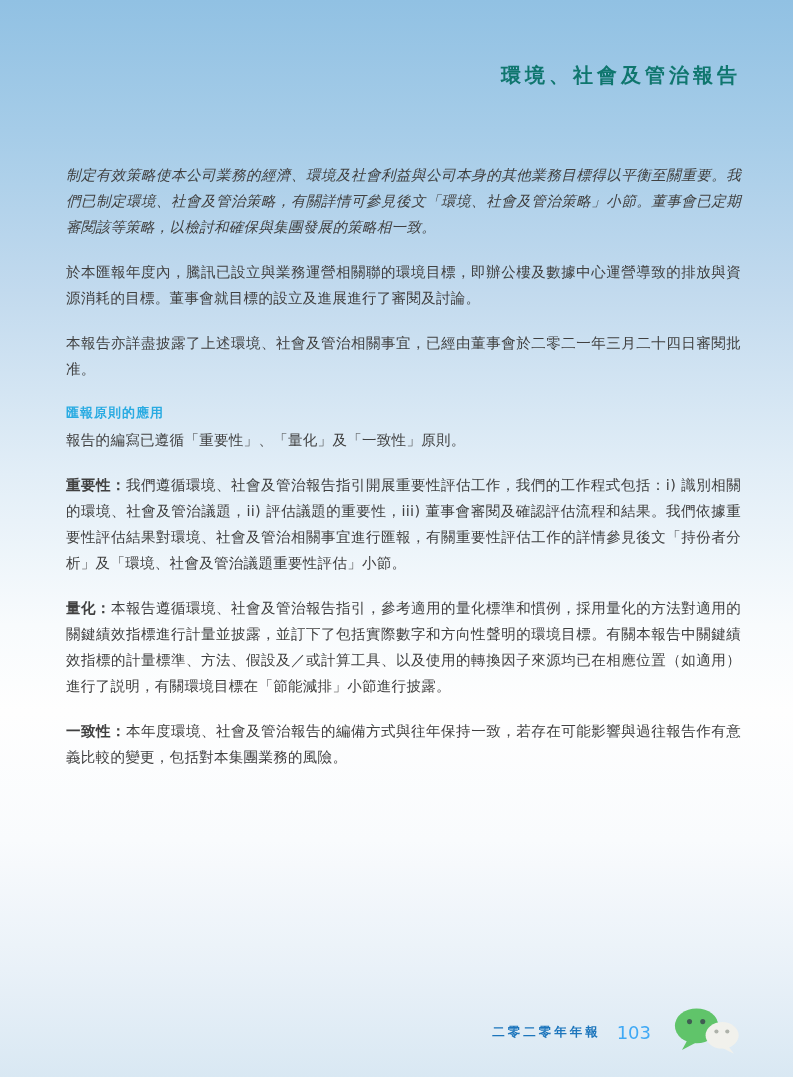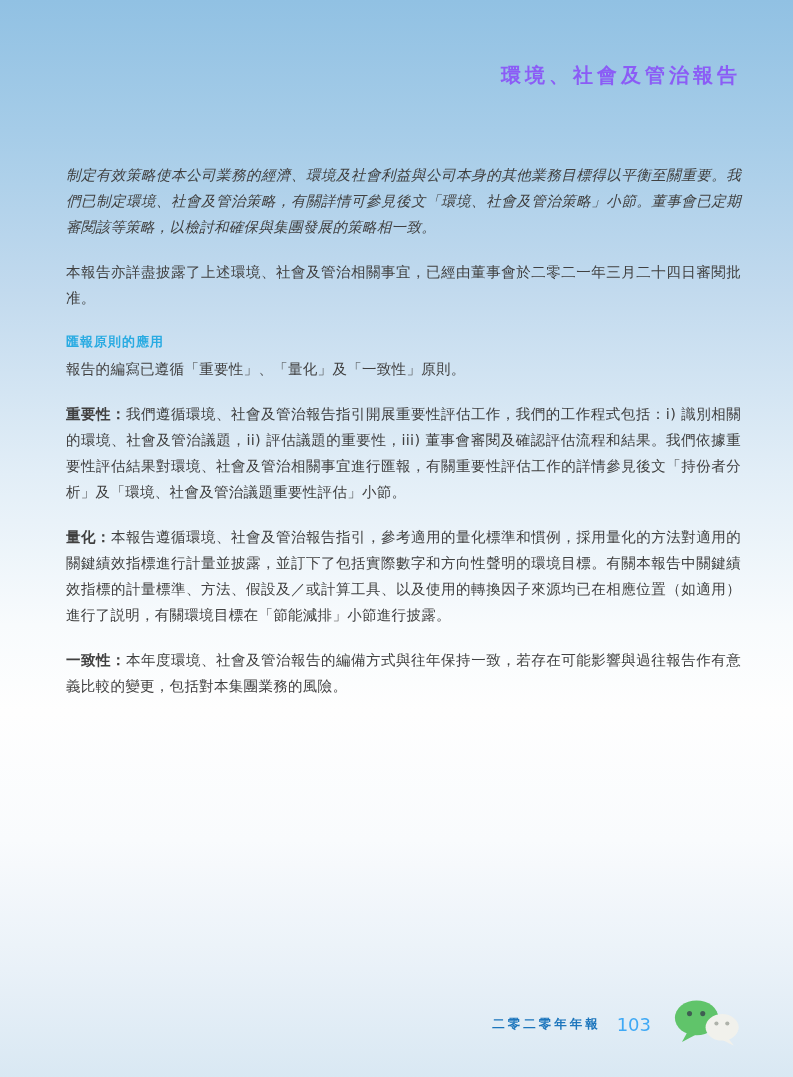--- a/index.html
+++ b/index.html
@@ -28,21 +28,21 @@
     left: 66px;
     top: 0;
     width: 675px;
   }
   h1.report-title {
     margin: 62px 0 0 0;
     text-align: right;
     font-size: 20px;
     font-weight: bold;
     letter-spacing: 4px;
-    color: #8b5cf6;
+    color: #0f766e;
   }
   .content p {
     margin: 19px 0 0 0;
     font-size: 14.5px;
     line-height: 26px;
     letter-spacing: 0.3px;
     color: #404040;
     text-align: justify;
     text-justify: inter-ideograph;
   }
@@ -59,21 +59,21 @@
     font-weight: bold;
     letter-spacing: 1px;
     color: #29abe2;
   }
   .content p .lead {
     font-weight: bold;
   }
   .footer {
     position: absolute;
     right: 52px;
-    bottom: 28px;
+    bottom: 20px;
     display: flex;
     align-items: center;
   }
   .footer .report-name {
     font-size: 12.5px;
     font-weight: bold;
     letter-spacing: 3px;
     color: #1c75bc;
   }
   .footer .page-number {
@@ -93,20 +93,21 @@
 
 <div class="page">
 
   <h1 class="report-title">環境、社會及管治報告</h1>
 
   <div class="content">
 
     <p class="first-para">制定有效策略使本公司業務的經濟、環境及社會利益與公司本身的其他業務目標得以平衡至關重要。我們已制定環境、社會及管治策略，有關詳情可參見後文「環境、社會及管治策略」小節。董事會已定期審閱該等策略，以檢討和確保與集團發展的策略相一致。</p>
 
 
+    <p>於本匯報年度內，騰訊已設立與業務運營相關聯的環境目標，即辦公樓及數據中心運營導致的排放與資源消耗的目標。董事會就目標的設立及進展進行了審閱及討論。</p>
 
     <p>本報告亦詳盡披露了上述環境、社會及管治相關事宜，已經由董事會於二零二一年三月二十四日審閱批准。</p>
 
     <h2 class="section-heading">匯報原則的應用</h2>
 
     <p class="after-heading">報告的編寫已遵循「重要性」、「量化」及「一致性」原則。</p>
 
     <p><span class="lead">重要性：</span><span>我們遵循環境、社會及管治報告指引開展重要性評估工作，我們的工作程式包括：i) 識別相關的環境、社會及管治議題，ii) 評估議題的重要性，iii) 董事會審閱及確認評估流程和結果。我們依據重要性評估結果對環境、社會及管治相關事宜進行匯報，有關重要性評估工作的詳情參見後文「持份者分析」及「環境、社會及管治議題重要性評估」小節。</span></p>
 
     <p><span class="lead">量化：</span><span>本報告遵循環境、社會及管治報告指引，參考適用的量化標準和慣例，採用量化的方法對適用的關鍵績效指標進行計量並披露，並訂下了包括實際數字和方向性聲明的環境目標。有關本報告中關鍵績效指標的計量標準、方法、假設及／或計算工具、以及使用的轉換因子來源均已在相應位置（如適用）進行了説明，有關環境目標在「節能減排」小節進行披露。</span></p>

